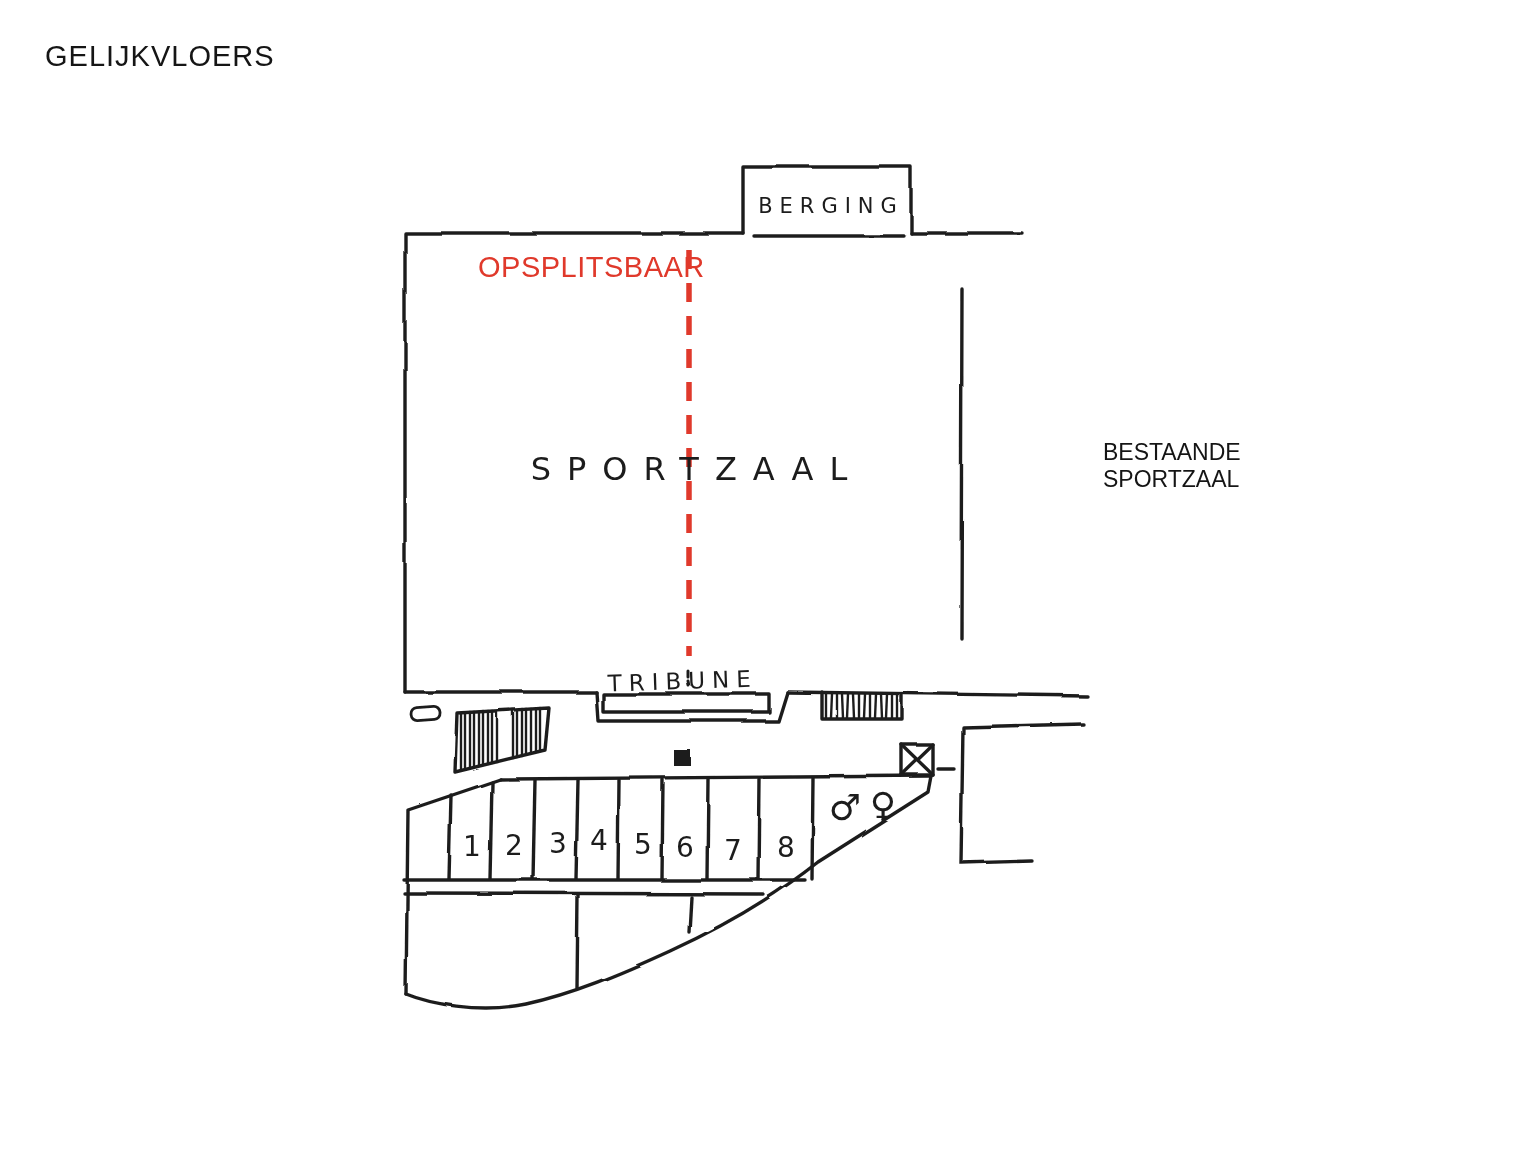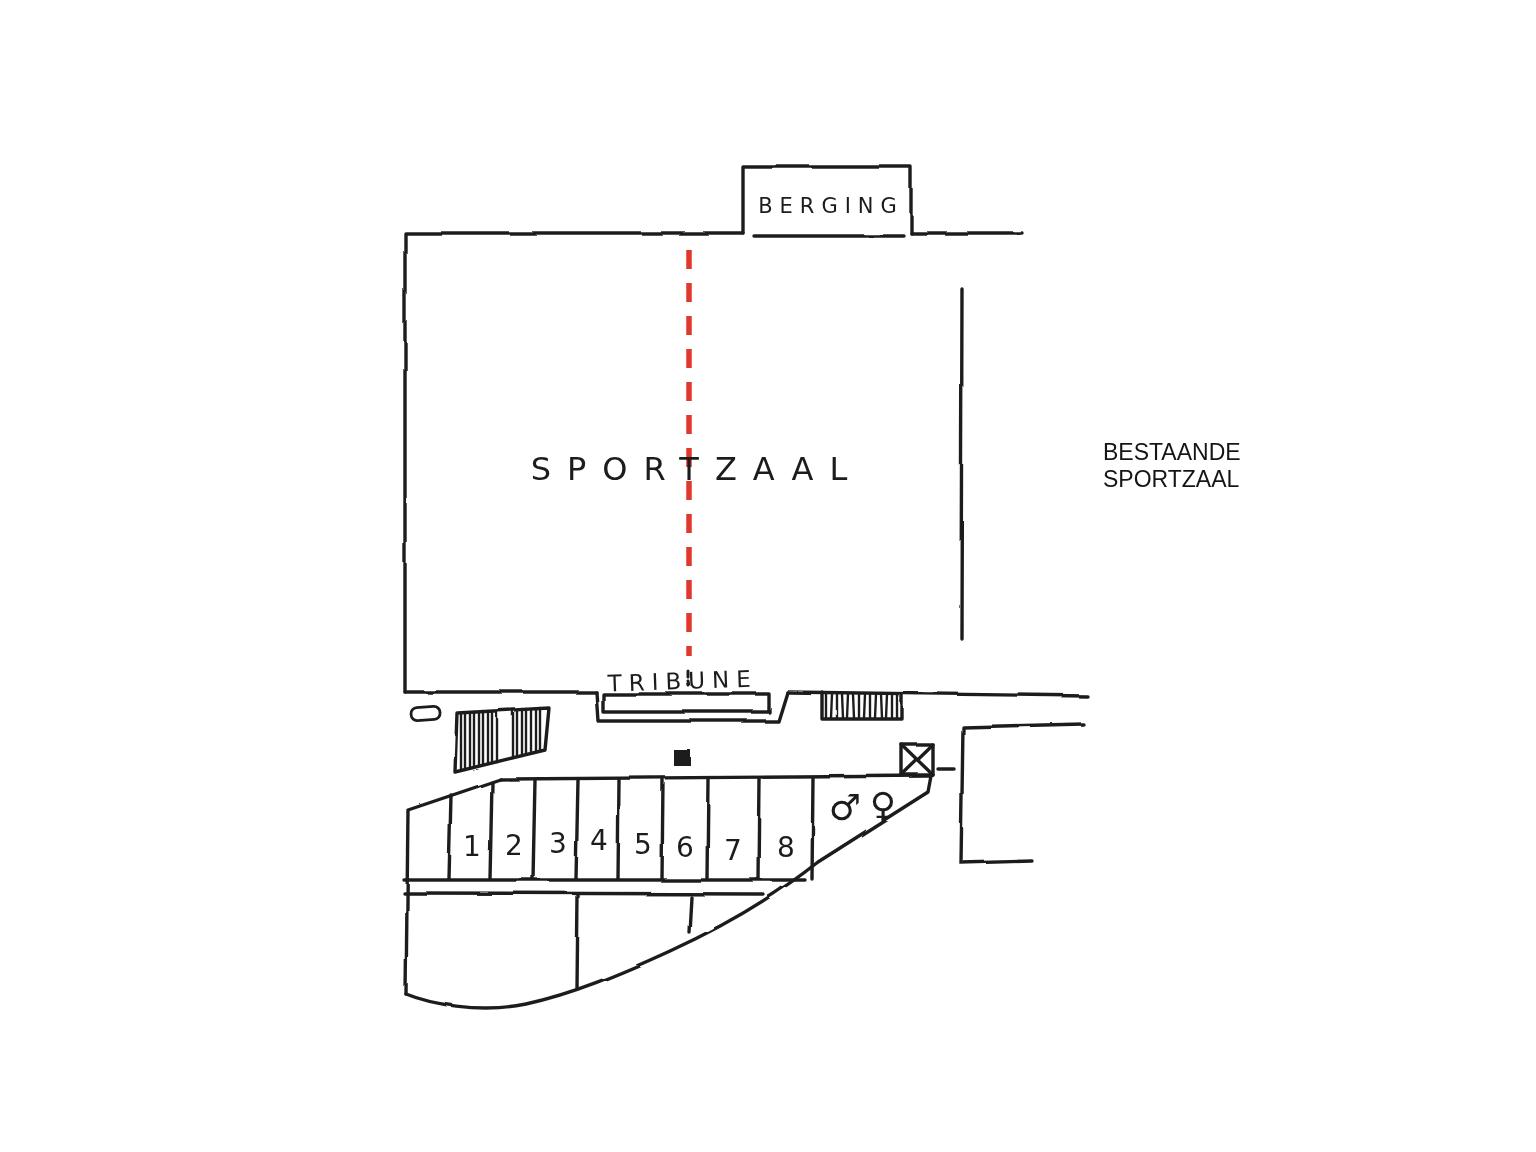--- a/index.html
+++ b/index.html
@@ -137,20 +137,22 @@
         <text x="685" y="857">6</text>
         <text x="733" y="860">7</text>
         <text x="786" y="857">8</text>
       </g>
 
       <text x="845" y="820" text-anchor="middle" font-size="36">♂</text>
       <text x="883" y="818" text-anchor="middle" font-size="36">♀</text>
     </g>
   </svg>
 
+  <div id="floor-title" class="overlay-label">GELIJKVLOERS</div>
 
+  <div id="divisible-label" class="overlay-label">OPSPLITSBAAR</div>
 
   <div id="existing-hall-label" class="overlay-label">
     <span>BESTAANDE</span>
     <span>SPORTZAAL</span>
   </div>
 
 </div>
 
 </body></html>

